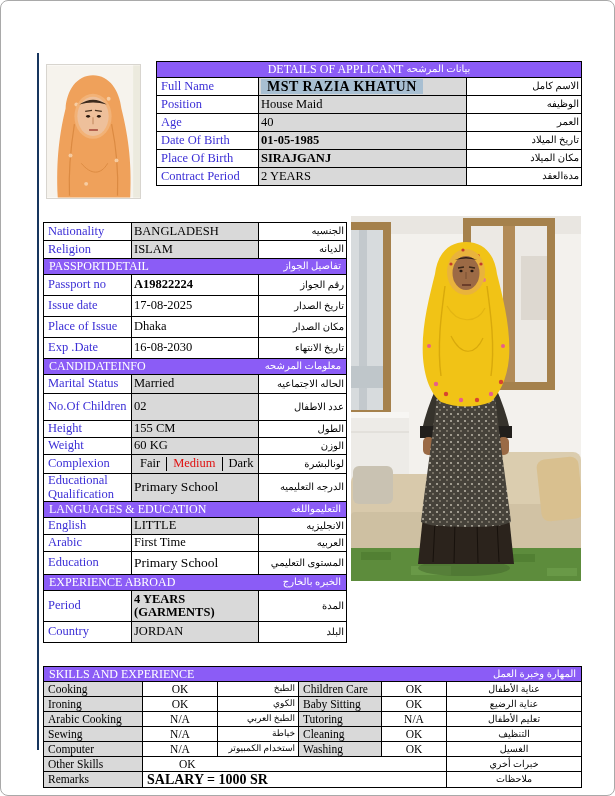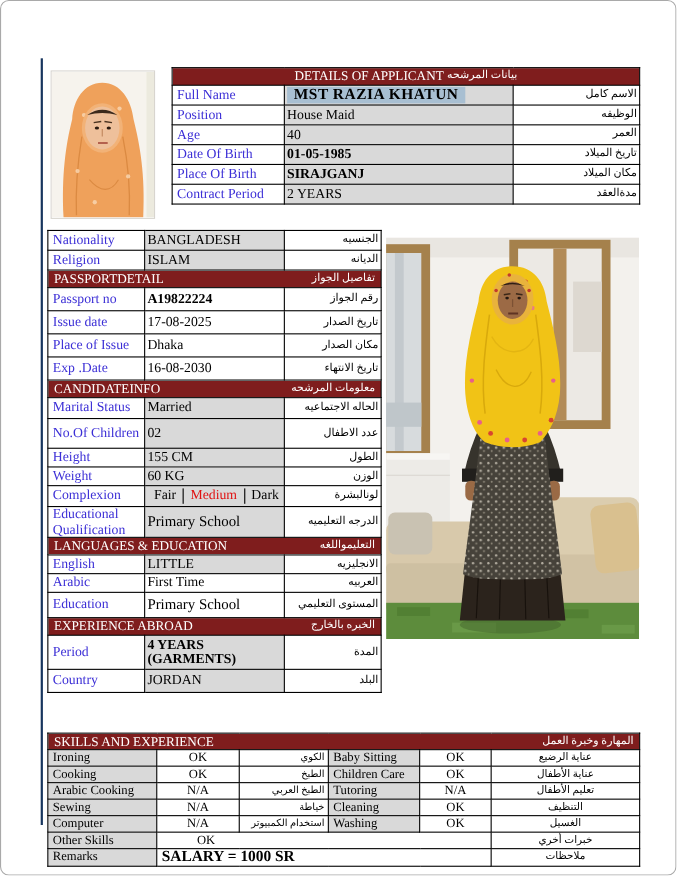--- a/index.html
+++ b/index.html
@@ -5,24 +5,24 @@
   html,body{margin:0;padding:0;background:#fff;}
   body{font-family:"Liberation Serif", serif;}
   .page{position:relative;width:615px;height:796px;box-sizing:border-box;
         background:#fff;border:1px solid #a9a9a9;border-radius:8px;overflow:hidden;}
   .navline{position:absolute;left:36px;top:52px;width:2px;height:697px;background:#17355e;}
 
   table{border-collapse:collapse;table-layout:fixed;position:absolute;}
   td{border:1px solid #000;padding:0 2px;vertical-align:middle;line-height:1.08;overflow:hidden;}
 
   .t-details{left:155px;top:60px;width:425px;}
-  .t-info{left:42px;top:208px;width:303px;padding-left:36px;}
+  .t-info{left:42px;top:221px;width:303px;padding-left:36px;}
   .t-skills{left:42px;top:665px;width:538px;}
 
-  .hrow td{background:#7f1d1d;color:#fff;}
+  .hrow td{background:#8b5cf6;color:#fff;}
   .hdr{display:flex;justify-content:space-between;align-items:center;font-size:12px;padding:0 3px;}
   .hdr.center{justify-content:center;gap:3px;}
   .har{font-size:10px;}
 
   .lbl{color:#3c2fd6;font-size:12.5px;padding-left:4px;}
   .val{text-align:left;font-size:12.5px;}
   .ar{font-size:10px;}
   .g{background:#d9d9d9;}
   .bold{font-weight:bold;}
   .namehl{background:#a8bfd2;font-size:14px;font-weight:bold;padding:0 6px;letter-spacing:.5px;white-space:nowrap;}
@@ -358,34 +358,34 @@
     <tbody>
         <tr class="hrow r15">
       <td colspan="6">
         <div class="hdr">
           <span>SKILLS AND EXPERIENCE</span>
           <span class="har" dir="rtl">المهارة وخبرة العمل</span>
         </div>
       </td>
     </tr>
     <tr class="r15">
+      <td class="slbl g">Cooking</td>
+      <td class="sval">OK</td>
+      <td class="sar" dir="rtl">الطبخ</td>
+      <td class="slbl g">Children Care</td>
+      <td class="sval">OK</td>
+      <td class="sar2" dir="rtl">عناية الأطفال</td>
+    </tr>
+    <tr class="r15">
       <td class="slbl g">Ironing</td>
       <td class="sval">OK</td>
       <td class="sar" dir="rtl">الكوي</td>
       <td class="slbl g">Baby Sitting</td>
       <td class="sval">OK</td>
       <td class="sar2" dir="rtl">عناية الرضيع</td>
-    </tr>
-    <tr class="r15">
-      <td class="slbl g">Cooking</td>
-      <td class="sval">OK</td>
-      <td class="sar" dir="rtl">الطبخ</td>
-      <td class="slbl g">Children Care</td>
-      <td class="sval">OK</td>
-      <td class="sar2" dir="rtl">عناية الأطفال</td>
     </tr>
     <tr class="r15">
       <td class="slbl g">Arabic Cooking</td>
       <td class="sval">N/A</td>
       <td class="sar" dir="rtl">الطبخ العربي</td>
       <td class="slbl g">Tutoring</td>
       <td class="sval">N/A</td>
       <td class="sar2" dir="rtl">تعليم الأطفال</td>
     </tr>
     <tr class="r15">

